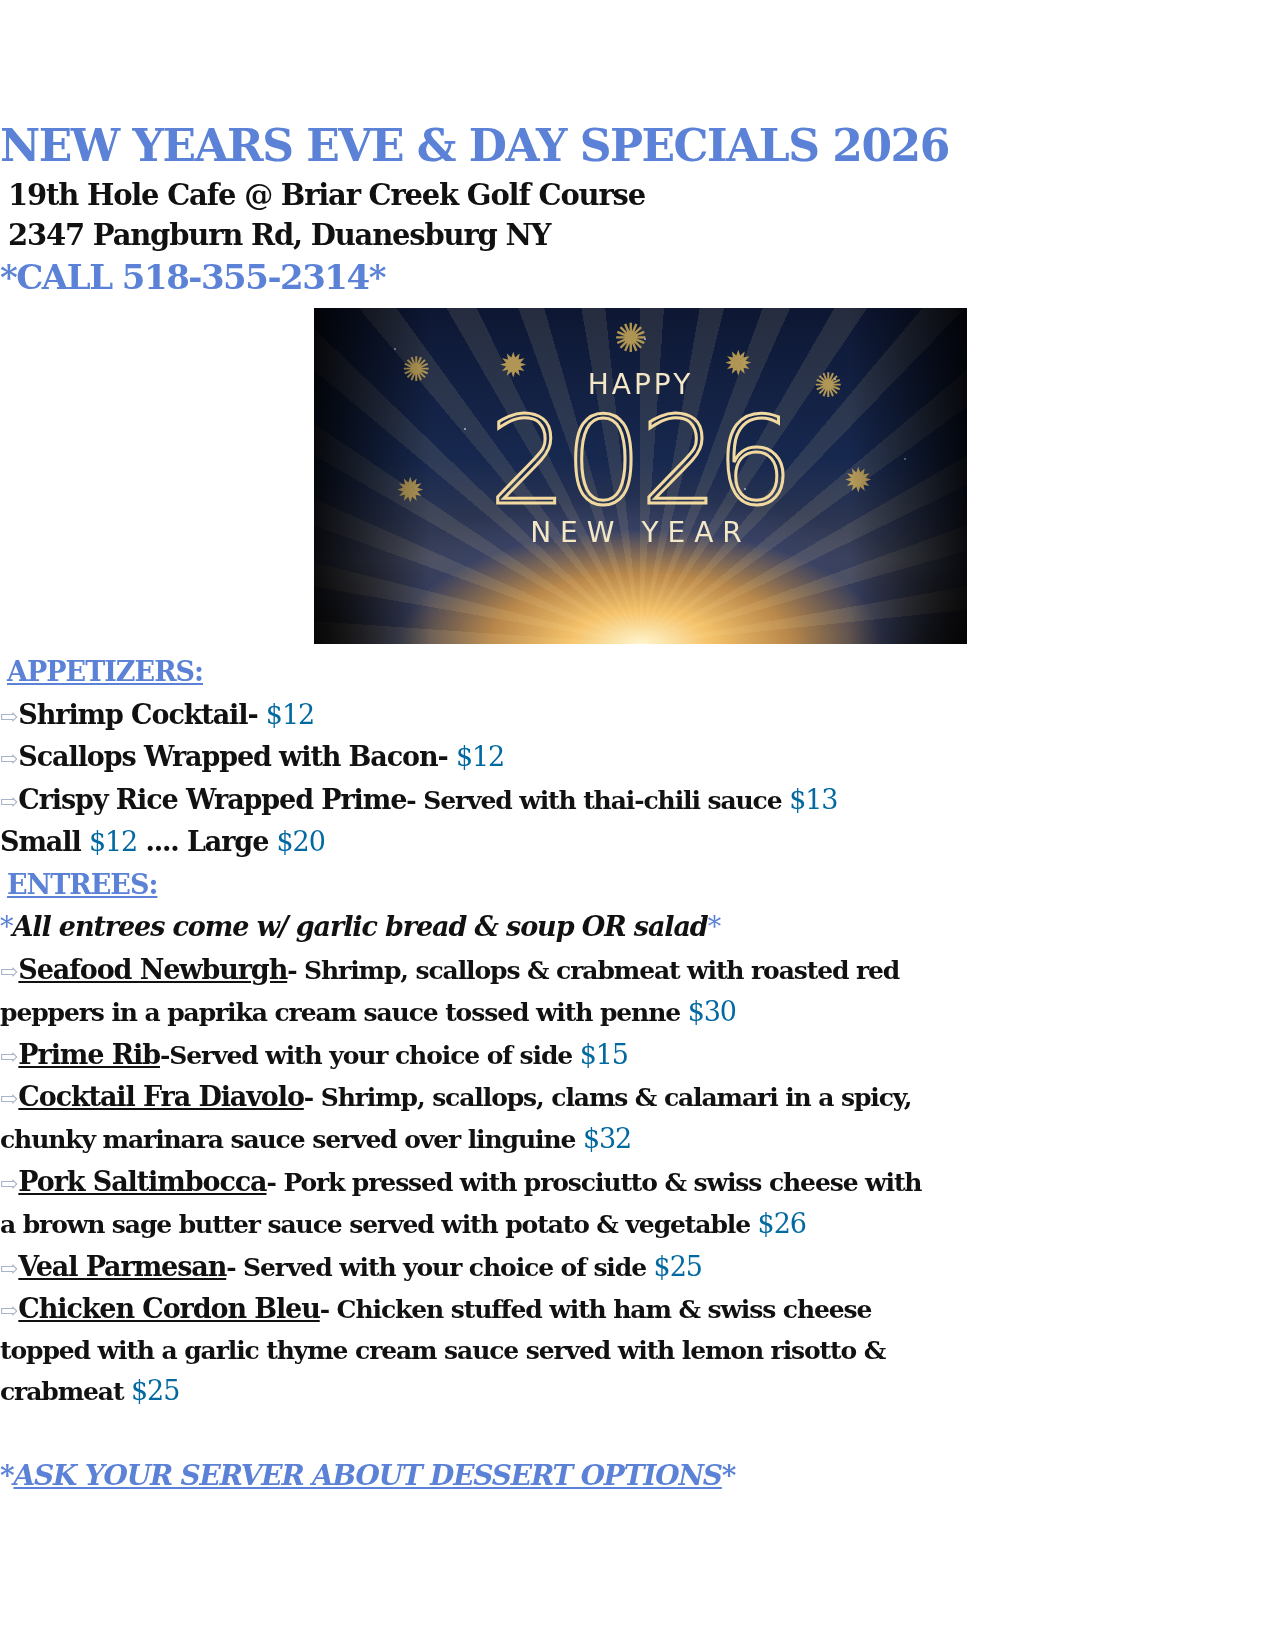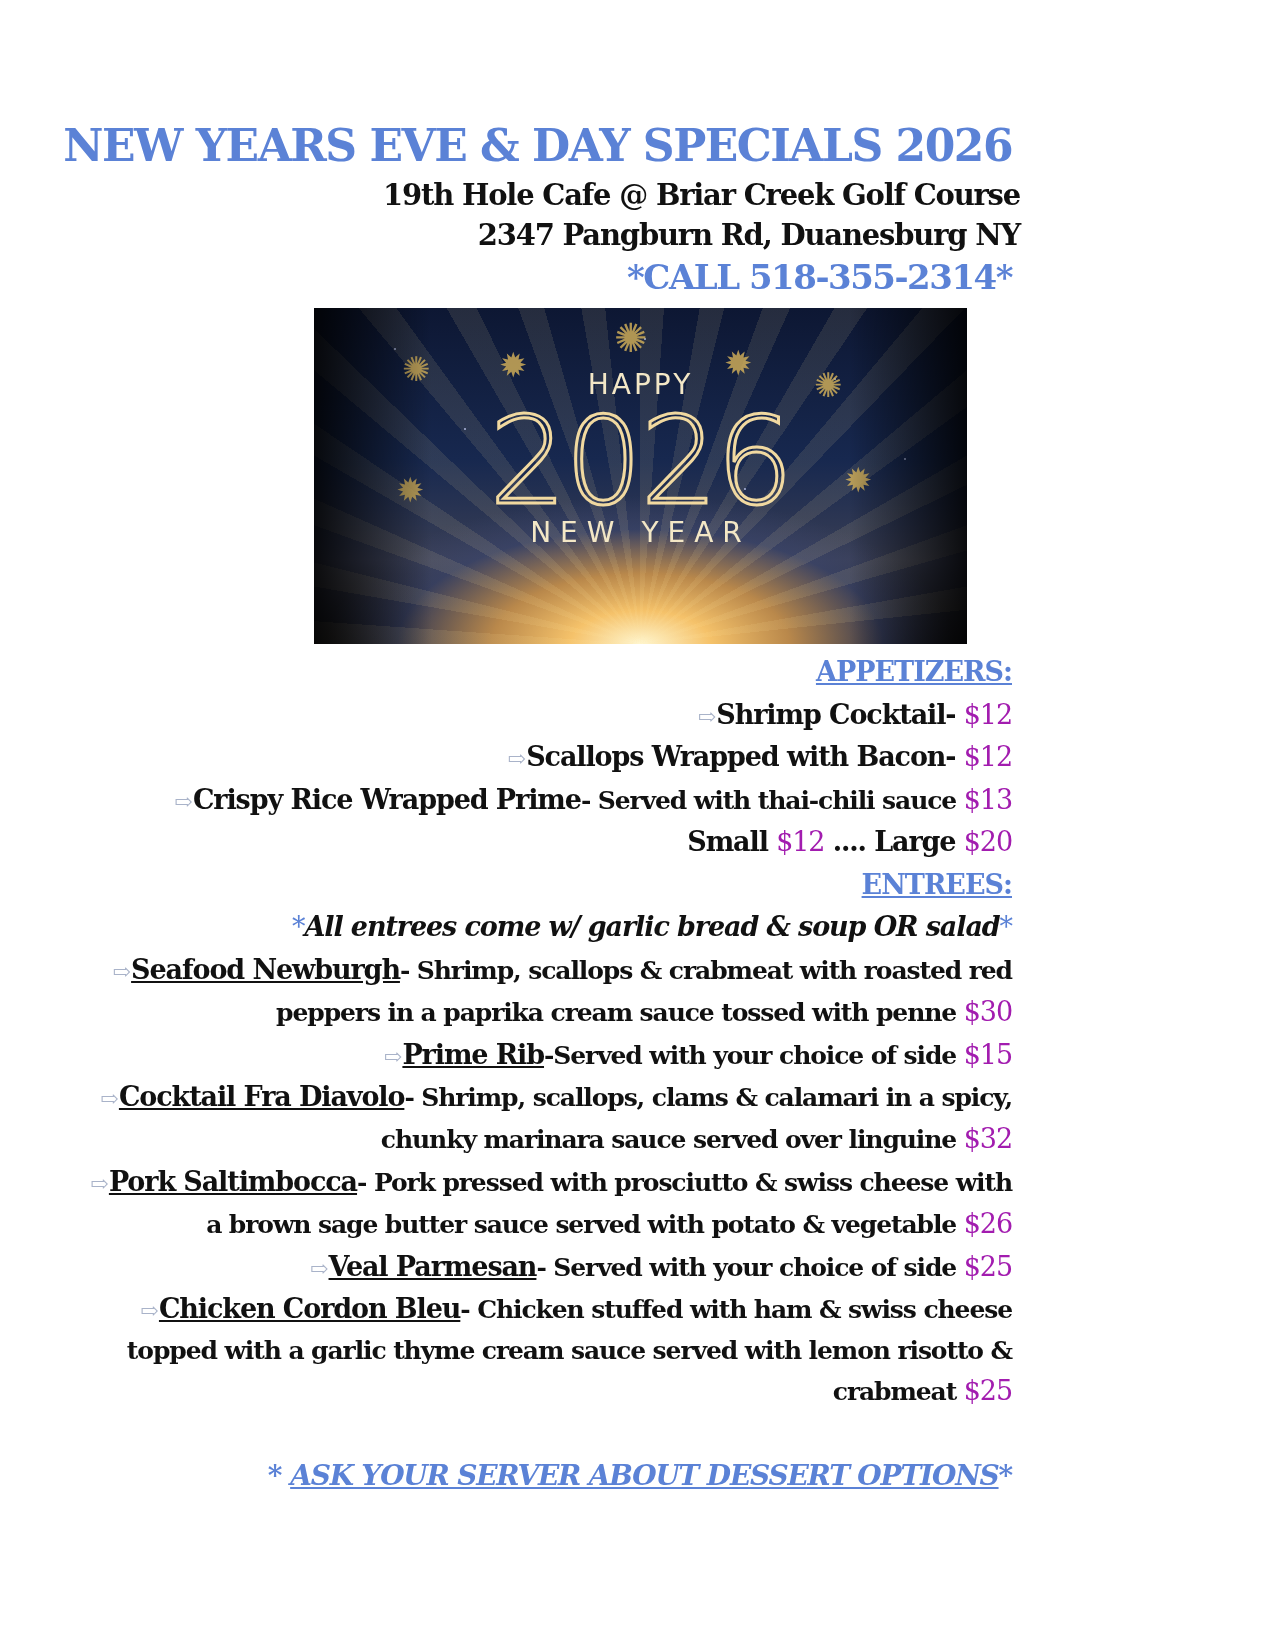--- a/index.html
+++ b/index.html
@@ -1,48 +1,48 @@
 <!DOCTYPE html>
 <html><head>
 <meta charset="utf-8">
 <style>
   html, body { margin:0; padding:0; background:#ffffff; }
   body { width:1282px; height:1651px; position:relative; overflow:hidden;
          font-family:"DejaVu Serif", "Liberation Serif", serif; color:#111; }
-  .line { position:absolute; left:0; width:1012px; text-align:right; white-space:nowrap; }
+  .line { position:absolute; left:0; width:1012px; text-align:left; white-space:nowrap; }
   .title { top:120px; font-size:44px; font-weight:bold; color:#5b82d6; letter-spacing:-1.5px; }
   .sub { font-size:29px; font-weight:bold; letter-spacing:-1.2px;margin-left:8px; }
   .sub1 { top:178px; }
   .sub2 { top:218px; }
   .phone { top:257px; font-size:34px; font-weight:bold; color:#5b82d6; letter-spacing:-1.5px; }
   .banner { position:absolute; left:314px; top:308px; width:653px; height:336px; overflow:hidden;
             background: radial-gradient(ellipse 60% 55% at 50% 100%, #fff6cf 0%, #f5c26a 18%, #b9884b 38%, rgba(60,70,110,0.6) 62%, rgba(20,30,60,0) 80%),
                         linear-gradient(180deg, #0d1733 0%, #17284f 45%, #3a3f55 75%, #1b1b20 100%); }
   .banner .rays { position:absolute; left:0; top:0; width:100%; height:100%;
             background: repeating-conic-gradient(from 0deg at 50% 100%, rgba(255,230,160,0.10) 0deg 4deg, rgba(255,230,160,0) 4deg 10deg); }
   .banner .edge { position:absolute; left:0; top:0; width:100%; height:100%;
             background: linear-gradient(90deg, rgba(0,0,0,0.85) 0%, rgba(0,0,0,0) 18%, rgba(0,0,0,0) 82%, rgba(0,0,0,0.85) 100%); }
   .banner .happy { position:absolute; top:60px; width:100%; text-align:center; font-family:"DejaVu Sans", sans-serif;
             font-size:28px; letter-spacing:3px; color:#f3e7c6; }
   .banner .year { position:absolute; top:92px; width:100%; text-align:center; font-family:"DejaVu Sans", sans-serif;
             font-size:122px; font-weight:200; line-height:1; color:transparent; -webkit-text-stroke:3px #f1d9a0; letter-spacing:-2px; }
   .banner .newyear { position:absolute; top:208px; width:100%; text-align:center; font-family:"DejaVu Sans", sans-serif;
             font-size:28px; letter-spacing:9px; color:#f3e7c6; }
   .spark { position:absolute; color:#d8b45a; font-size:34px; line-height:1; opacity:0.8; }
   .star { position:absolute; width:2px; height:2px; background:#cfd8ff; border-radius:50%; opacity:0.8; }
-  .heading { font-size:27px; font-weight:bold; color:#5b82d6; text-decoration:underline; letter-spacing:-1px; }
+  .heading { font-size:27px; font-weight:bold; color:#5b82d6; text-decoration:underline; letter-spacing:-1px;margin-left:7px; }
   .item { font-size:27px; font-weight:bold; letter-spacing:-1.1px; }
   .desc { font-size:25px; }
-  .price { color:#a21caf; font-weight:normal; }
+  .price { color:#0369a1; font-weight:normal; }
   .arrow { color:#a9b3c9; font-weight:normal; font-size:22px; margin-right:1px; }
   .name-u { text-decoration:underline; }
   .note { font-style:italic; }
   .note .ast { color:#5b82d6; font-style:normal; font-weight:normal; }
   .dessert { font-size:28px; font-weight:bold; font-style:italic; color:#5b82d6; letter-spacing:-1.2px; }
-  .dessert .u { text-decoration:underline;margin-left:9px; }
+  .dessert .u { text-decoration:underline; }
 </style>
 </head>
 <body>
 
 <div class="line title">NEW YEARS EVE &amp; DAY SPECIALS 2026</div>
 <div class="line sub sub1">19th Hole Cafe @ Briar Creek Golf Course</div>
 <div class="line sub sub2">2347 Pangburn Rd, Duanesburg NY</div>
 <div class="line phone">*CALL 518-355-2314*</div>
 
 <div class="banner" title="Happy 2026 New Year fireworks graphic">

